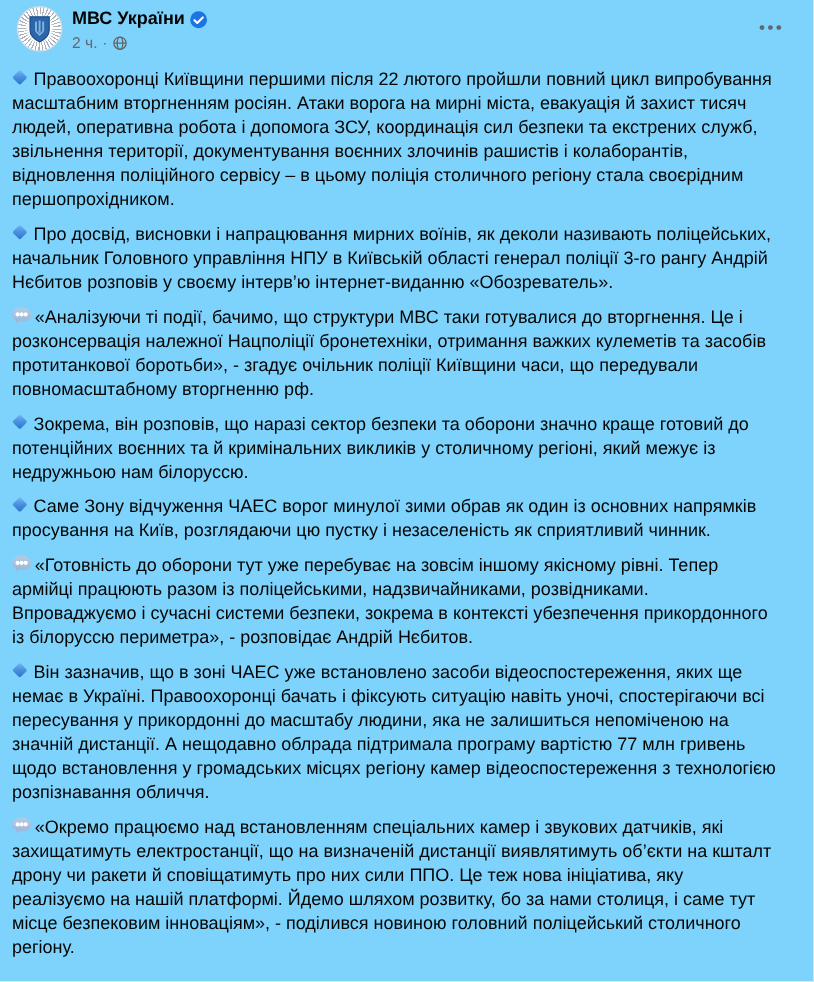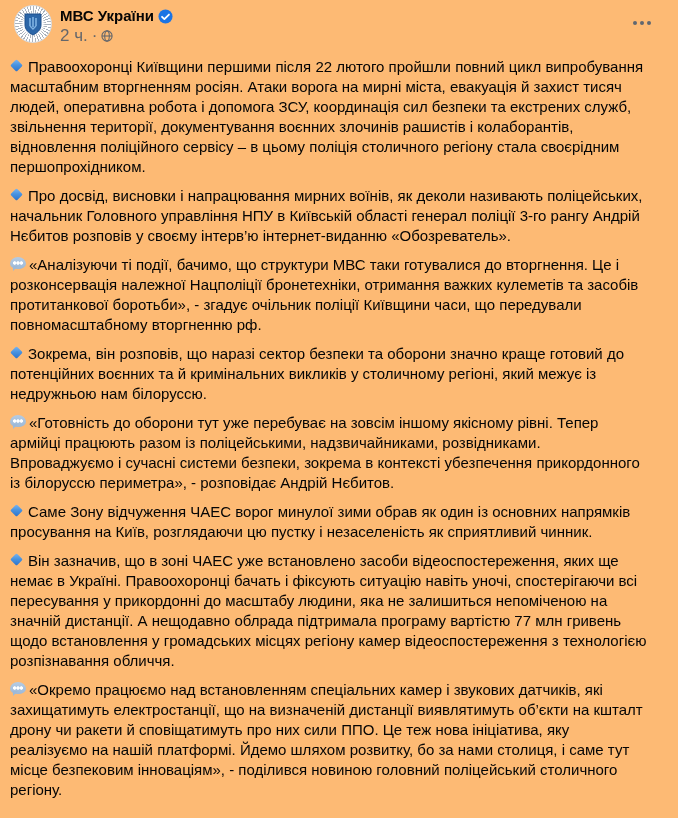--- a/index.html
+++ b/index.html
@@ -2,21 +2,21 @@
 <html><head>
 <meta charset="utf-8">
 <style>
   * { box-sizing: border-box; margin: 0; padding: 0; }
   html, body { background: #ffffff; }
   body {
     width: 678px; height: 818px; overflow: hidden;
     font-family: "Liberation Sans", "DejaVu Sans", sans-serif;
     color: #050505;
   }
-  .fb-post { width: 678px; height: 818px; background: #fdba74; position: relative; }
+  .fb-post { width: 678px; height: 818px; background: #7dd3fc; position: relative; }
 
   
   .post-header {
     display: flex; align-items: flex-start;
     padding: 5px 16px 0 14px; height: 48px; position: relative;
   }
   .avatar {
     width: 38px; height: 38px; border-radius: 50%;
     background: repeating-conic-gradient(#aab3bd 0deg 3.5deg, #ffffff 3.5deg 10deg);
     border: 1px solid #d8dce1;
@@ -30,21 +30,21 @@
   .avatar svg { position: relative; }
   .header-meta { margin-left: 8px; padding-top: 1px; }
   .name-row { display: flex; align-items: center; gap: 4px; }
   .page-name {
     font-size: 15px; font-weight: 700; color: #050505;
     line-height: 20px; cursor: pointer;
   }
   .verified-badge { display: inline-flex; margin-top: 1px; }
   .time-row {
     display: flex; align-items: center; gap: 4px;
-    font-size: 17px; color: #65676b; line-height: 17px; margin-top: 1px;
+    font-size: 13px; color: #65676b; line-height: 17px; margin-top: 1px;
   }
   .time-row .timestamp { cursor: pointer; }
   .globe-wrap { display: inline-flex; margin-top: 1px; }
   .more-btn {
     position: absolute; right: 25px; top: 15px;
     background: none; border: none; cursor: pointer;
     display: flex; gap: 3px; padding: 6px 2px;
   }
   .more-btn .dot { width: 4px; height: 4px; border-radius: 50%; background: #606770; }
 
@@ -136,22 +136,22 @@
   <div class="post-content">
 
     <p><span class="ico-diamond"></span><span>Правоохоронці Київщини першими після 22 лютого пройшли повний цикл випробування масштабним вторгненням росіян. Атаки ворога на мирні міста, евакуація й захист тисяч людей, оперативна робота і допомога ЗСУ, координація сил безпеки та екстрених служб, звільнення території, документування воєнних злочинів рашистів і колаборантів, відновлення поліційного сервісу – в цьому поліція столичного регіону стала своєрідним першопрохідником.</span></p>
 
     <p><span class="ico-diamond"></span><span>Про досвід, висновки і напрацювання мирних воїнів, як деколи називають поліцейських, начальник Головного управління НПУ в Київській області генерал поліції 3-го рангу Андрій Нєбитов розповів у своєму інтерв’ю інтернет-виданню «Обозреватель».</span></p>
 
     <p><span class="ico-bubble"></span><span>«Аналізуючи ті події, бачимо, що структури МВС таки готувалися до вторгнення. Це і розконсервація належної Нацполіції бронетехніки, отримання важких кулеметів та засобів протитанкової боротьби», - згадує очільник поліції Київщини часи, що передували повномасштабному вторгненню рф.</span></p>
 
     <p><span class="ico-diamond"></span><span>Зокрема, він розповів, що наразі сектор безпеки та оборони значно краще готовий до потенційних воєнних та й кримінальних викликів у столичному регіоні, який межує із недружньою нам білоруссю.</span></p>
 
+    <p><span class="ico-diamond"></span><span>Саме Зону відчуження ЧАЕС ворог минулої зими обрав як один із основних напрямків просування на Київ, розглядаючи цю пустку і незаселеність як сприятливий чинник.</span></p>
+
     <p><span class="ico-bubble"></span><span>«Готовність до оборони тут уже перебуває на зовсім іншому якісному рівні. Тепер армійці працюють разом із поліцейськими, надзвичайниками, розвідниками. Впроваджуємо і сучасні системи безпеки, зокрема в контексті убезпечення прикордонного із білоруссю периметра», - розповідає Андрій Нєбитов.</span></p>
-
-    <p><span class="ico-diamond"></span><span>Саме Зону відчуження ЧАЕС ворог минулої зими обрав як один із основних напрямків просування на Київ, розглядаючи цю пустку і незаселеність як сприятливий чинник.</span></p>
 
     <p><span class="ico-diamond"></span><span>Він зазначив, що в зоні ЧАЕС уже встановлено засоби відеоспостереження, яких ще немає в Україні. Правоохоронці бачать і фіксують ситуацію навіть уночі, спостерігаючи всі пересування у прикордонні до масштабу людини, яка не залишиться непоміченою на значній дистанції. А нещодавно облрада підтримала програму вартістю 77 млн гривень щодо встановлення у громадських місцях регіону камер відеоспостереження з технологією розпізнавання обличчя.</span></p>
 
     <p><span class="ico-bubble"></span><span>«Окремо працюємо над встановленням спеціальних камер і звукових датчиків, які захищатимуть електростанції, що на визначеній дистанції виявлятимуть об’єкти на кшталт дрону чи ракети й сповіщатимуть про них сили ППО. Це теж нова ініціатива, яку реалізуємо на нашій платформі. Йдемо шляхом розвитку, бо за нами столиця, і саме тут місце безпековим інноваціям», - поділився новиною головний поліцейський столичного регіону.</span></p>
   </div>
 
 </div>
 
 </body></html>

